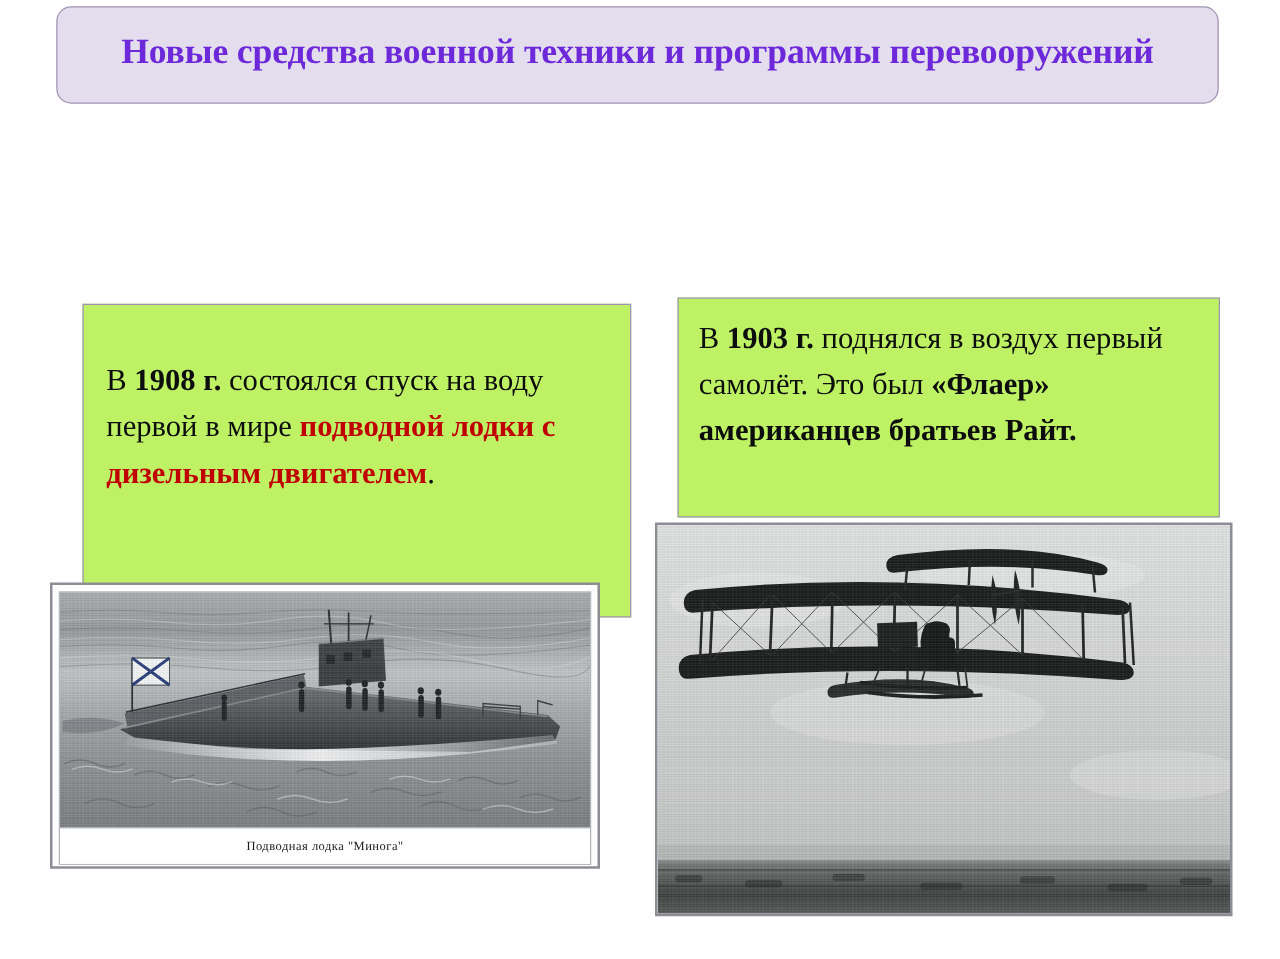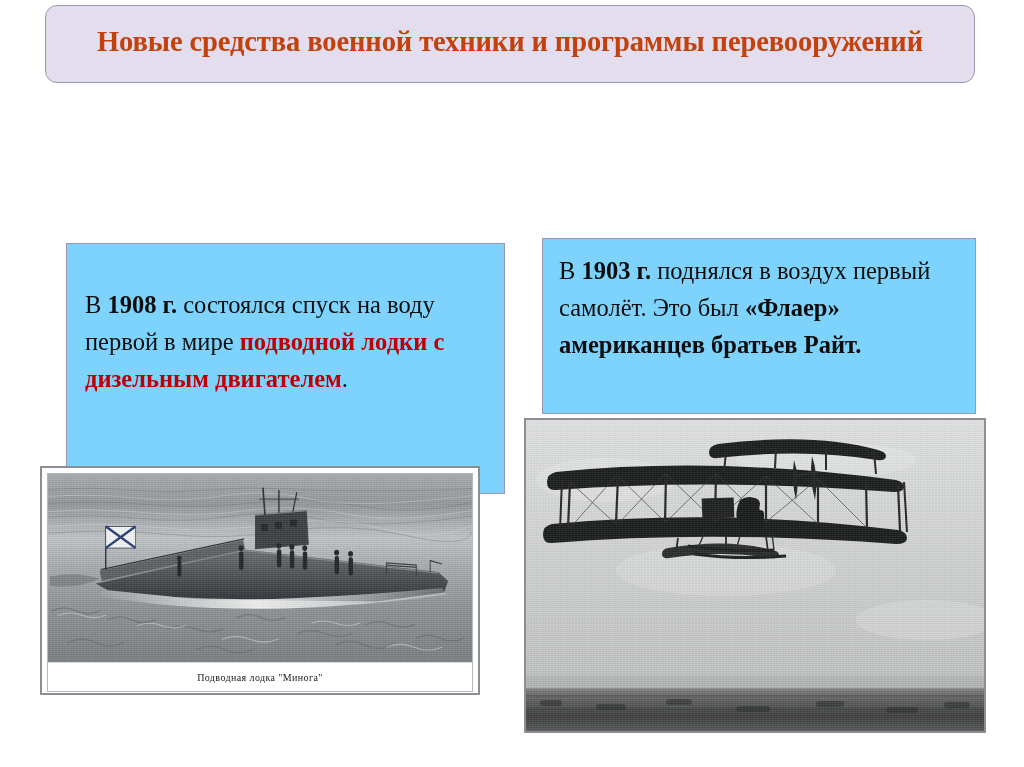--- a/index.html
+++ b/index.html
@@ -26,33 +26,33 @@
     background: #e3dded;
     border: 1.5px solid #a094b4;
     border-radius: 12px;
     box-sizing: border-box;
     display: flex;
     align-items: center;
     justify-content: center;
     padding: 2px 26px 6px 26px;
   }
   .title-text {
-    color: #c2410c;
+    color: #6d28d9;
     font-family: "Liberation Serif", "DejaVu Serif", serif;
     font-weight: bold;
     font-size: 28.5px;
     line-height: 1.32;
     text-align: center;
     letter-spacing: -0.1px;
   }
 
   
   .callout {
     position: absolute;
-    background: #7dd3fc;
+    background: #bef264;
     border: 1.4px solid #9f93b2;
     box-sizing: border-box;
   }
   .callout-left {
     left: 66px;
     top: 243px;
     width: 439px;
     height: 251px;
     padding: 42px 14px 10px 18px;
   }

